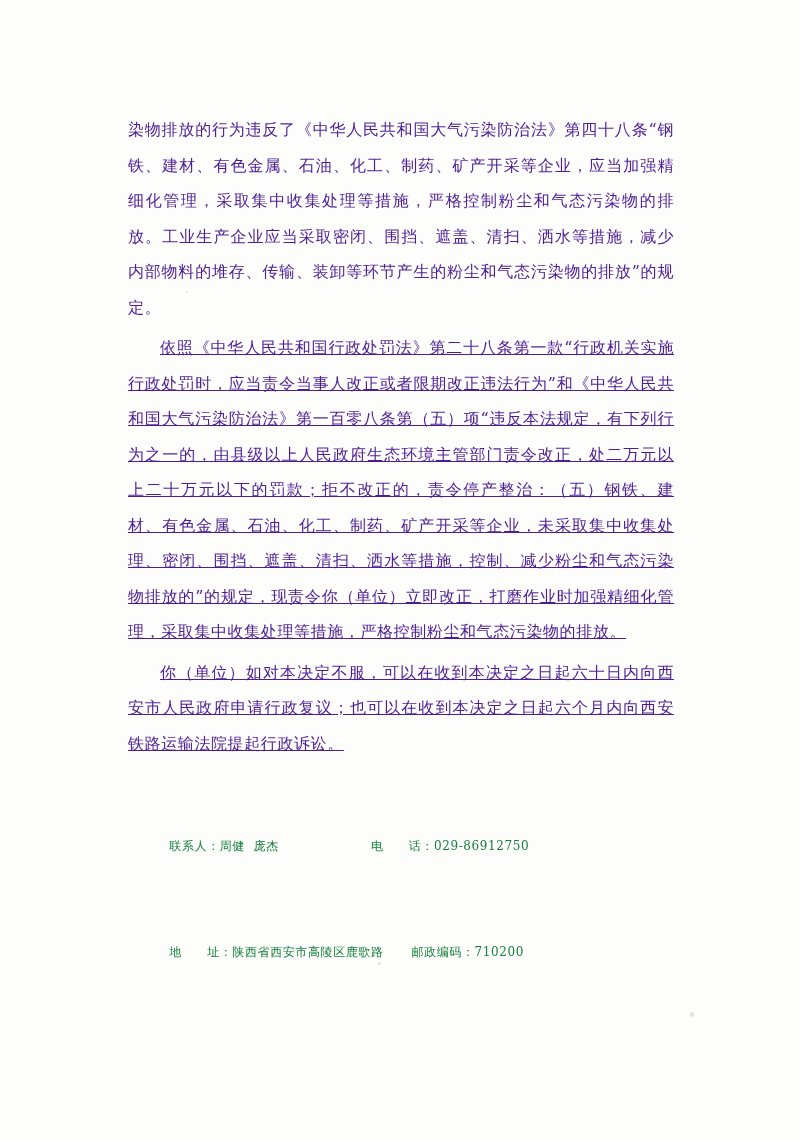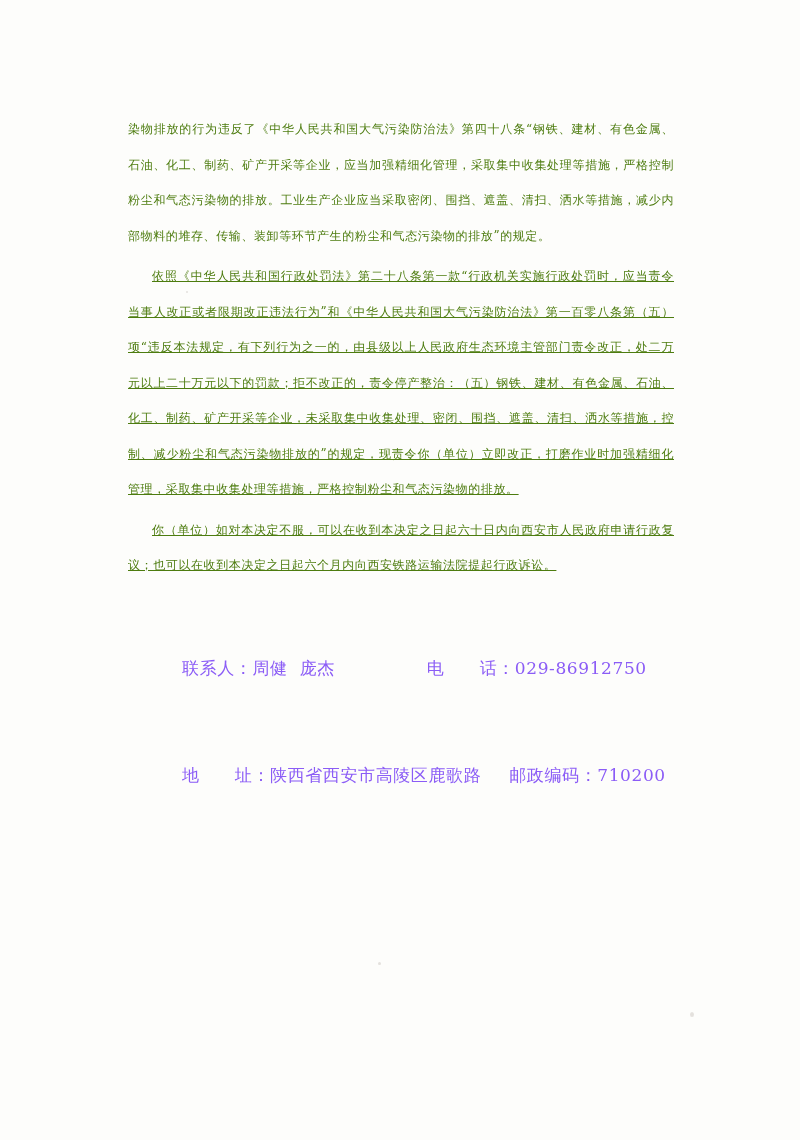--- a/index.html
+++ b/index.html
@@ -20,43 +20,43 @@
     inset: 0;
     background: #fdfdfb;
   }
   .content {
     position: absolute;
     left: 128px;
     top: 112px;
     width: 546px;
   }
   .para {
-    font-size: 12px;
+    font-size: 16px;
     line-height: 35.5px;
     letter-spacing: 0.6px;
     text-align: justify;
     text-justify: inter-ideograph;
     margin: 0 0 0 0;
-    color: #4d7c0f;
+    color: #4c1d95;
   }
   .para + .para {
     margin-top: 5px;
     text-decoration: underline;
   }
   .indent {
     text-indent: 2em;
   }
   .contact-block {
     margin-top: 32px;
   }
   .contact-row {
-    font-size: 17px;
+    font-size: 12px;
     line-height: 35.5px;
     letter-spacing: 0.6px;
-    color: #8b5cf6;
+    color: #15803d;
     display: block;
     white-space: pre;
   }
   .contact-row .label {
     display: inline-block;
   }
   .contact-row .spacer-wide {
     display: inline-block;
     width: 92px;
   }

